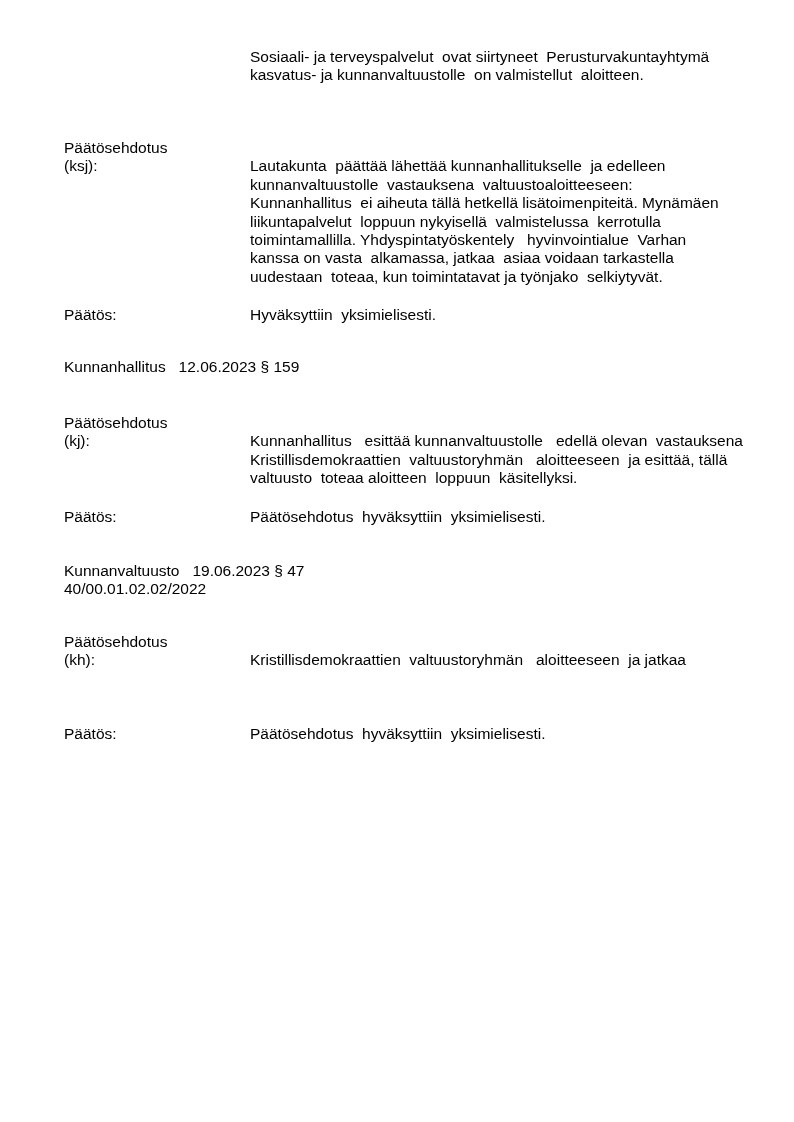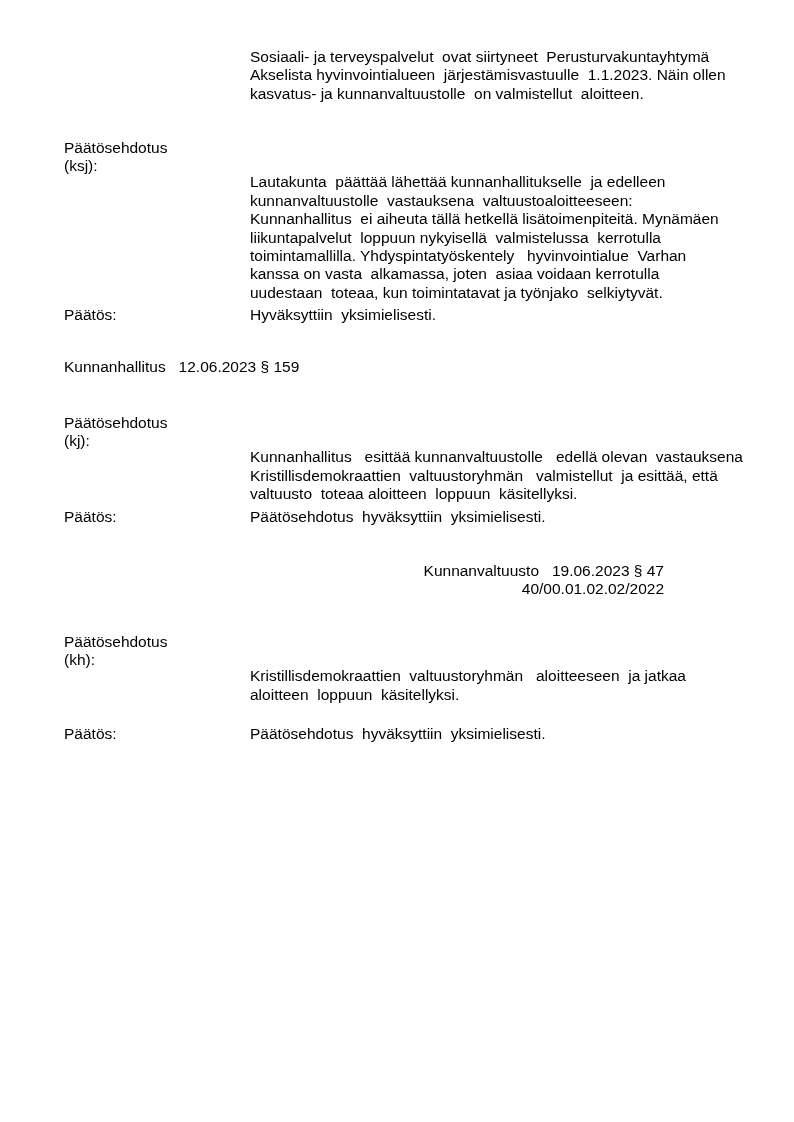--- a/index.html
+++ b/index.html
@@ -30,51 +30,49 @@
     width: 165px;
   }
   .content-col {
     position: absolute;
     left: 250px;
     top: 0;
     width: 510px;
   }
   .content-col.offset-one-line {
     top: 18.4px;
-    margin-top: 16px;
   }
   .line {
     white-space: pre-wrap;
   }
 </style>
 </head>
 <body>
 
 <div class="page">
 
   <section class="row" style="top: 48px;">
     <div class="content-col">
       <div class="line">Sosiaali- ja terveyspalvelut  ovat siirtyneet  Perusturvakuntayhtymä</div>
-      <div class="line">Akselista hyvinvointialueen  järjestämisvastuulle  1.1.2023. Näin ollen</div>
       <div class="line">kasvatus- ja kunnanvaltuustolle  on valmistellut  aloitteen.</div>
     </div>
   </section>
 
   <section class="row" style="top: 139px;">
     <div class="label-col">
       <div class="line">Päätösehdotus</div>
       <div class="line">(ksj):</div>
     </div>
     <div class="content-col offset-one-line">
       <div class="line">Lautakunta  päättää lähettää kunnanhallitukselle  ja edelleen</div>
       <div class="line">kunnanvaltuustolle  vastauksena  valtuustoaloitteeseen:</div>
       <div class="line">Kunnanhallitus  ei aiheuta tällä hetkellä lisätoimenpiteitä. Mynämäen</div>
       <div class="line">liikuntapalvelut  loppuun nykyisellä  valmistelussa  kerrotulla</div>
       <div class="line">toimintamallilla. Yhdyspintatyöskentely   hyvinvointialue  Varhan</div>
-      <div class="line">kanssa on vasta  alkamassa, joten  asiaa voidaan kerrotulla</div>
+      <div class="line">kanssa on vasta  alkamassa, jatkaa  asiaa voidaan tarkastella</div>
       <div class="line">uudestaan  toteaa, kun toimintatavat ja työnjako  selkiytyvät.</div>
     </div>
   </section>
 
   <section class="row" style="top: 306px;">
     <div class="label-col">
       <div class="line">Päätös:</div>
     </div>
     <div class="content-col">
       <div class="line">Hyväksyttiin  yksimielisesti.</div>
@@ -87,49 +85,48 @@
     </div>
   </section>
 
   <section class="row" style="top: 414px;">
     <div class="label-col">
       <div class="line">Päätösehdotus</div>
       <div class="line">(kj):</div>
     </div>
     <div class="content-col offset-one-line">
       <div class="line">Kunnanhallitus   esittää kunnanvaltuustolle   edellä olevan  vastauksena</div>
-      <div class="line">Kristillisdemokraattien  valtuustoryhmän   valmistellut  ja esittää, että</div>
+      <div class="line">Kristillisdemokraattien  valtuustoryhmän   aloitteeseen  ja esittää, tällä</div>
       <div class="line">valtuusto  toteaa aloitteen  loppuun  käsitellyksi.</div>
     </div>
   </section>
 
   <section class="row" style="top: 508px;">
     <div class="label-col">
       <div class="line">Päätös:</div>
     </div>
     <div class="content-col">
       <div class="line">Päätösehdotus  hyväksyttiin  yksimielisesti.</div>
     </div>
   </section>
 
   <section class="row" style="top: 562px;">
-    <div class="label-col" style="width: 600px; text-align: right;">
+    <div class="label-col" style="width: 600px;">
       <div class="line">Kunnanvaltuusto   19.06.2023 § 47</div>
       <div class="line">40/00.01.02.02/2022</div>
     </div>
   </section>
 
   <section class="row" style="top: 633px;">
     <div class="label-col">
       <div class="line">Päätösehdotus</div>
       <div class="line">(kh):</div>
     </div>
     <div class="content-col offset-one-line">
       <div class="line">Kristillisdemokraattien  valtuustoryhmän   aloitteeseen  ja jatkaa</div>
-      <div class="line">aloitteen  loppuun  käsitellyksi.</div>
     </div>
   </section>
 
   <section class="row" style="top: 725px;">
     <div class="label-col">
       <div class="line">Päätös:</div>
     </div>
     <div class="content-col">
       <div class="line">Päätösehdotus  hyväksyttiin  yksimielisesti.</div>
     </div>

